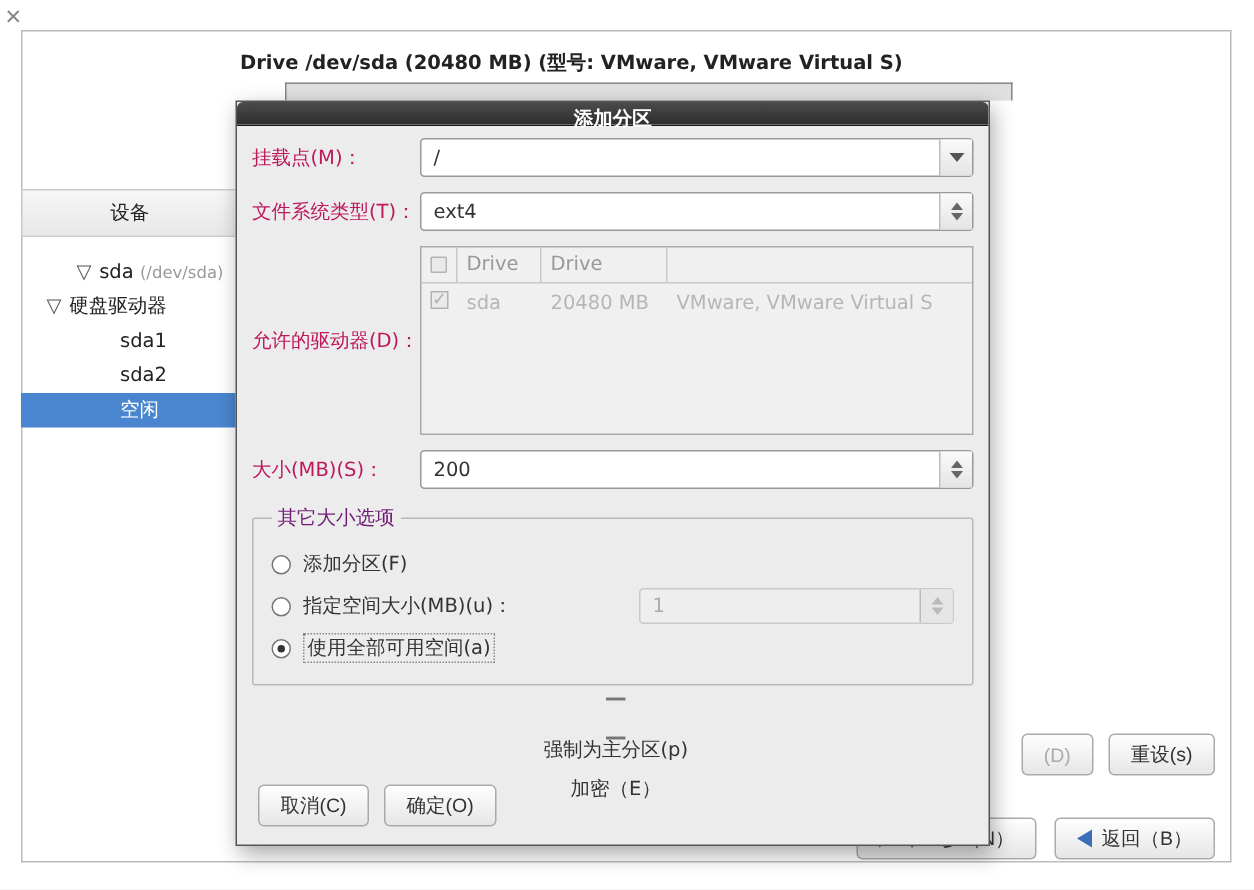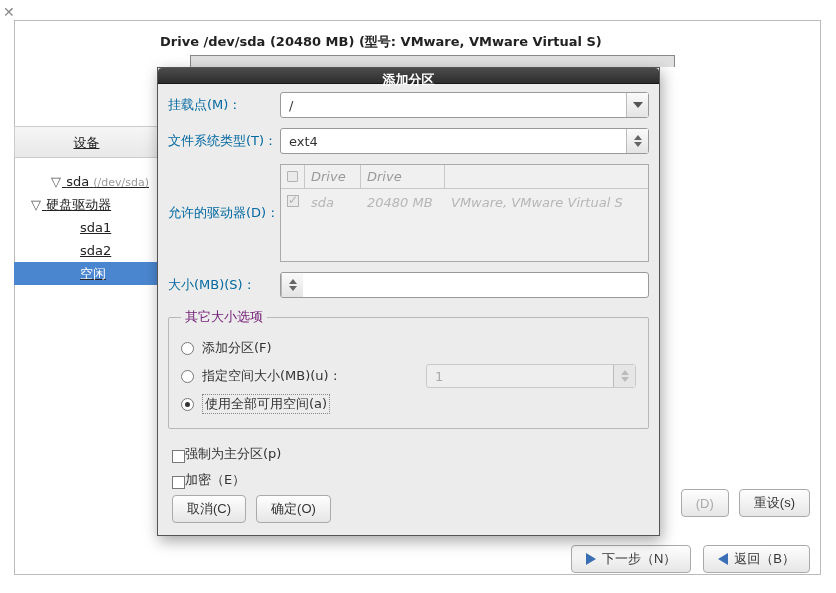--- a/index.html
+++ b/index.html
@@ -44,21 +44,20 @@
       border: 1px solid #888;
       border-bottom: none;
       background: #e0e0e0;
     }
     
     .tree-panel {
       position: absolute;
       left: 14px; top: 126px;
       width: 145px;
       height: 370px;
-      text-decoration: underline;
     }
     .tree-header {
       height: 32px;
       line-height: 32px;
       text-align: center;
       font-size: 13px;
       border: 1px solid #ccc;
       background: linear-gradient(#f6f6f6,#e8e8e8);
     }
     .tree-body {
@@ -152,21 +151,21 @@
       padding: 8px 10px 10px 10px;
     }
     .field-row {
       display: flex;
       align-items: center;
       margin-bottom: 10px;
     }
     .field-label {
       width: 112px;
       font-size: 13px;
-      color: #0369a1;
+      color: #be185d;
     }
     .field-control {
       flex: 1;
     }
     .combo, .spin {
       width: 100%;
       height: 26px;
       border: 1px solid #999;
       border-radius: 3px;
       background: #fff;
@@ -199,24 +198,23 @@
     .spin-up, .spin-down {
       width:0;height:0;
       border-left:4px solid transparent;
       border-right:4px solid transparent;
     }
     .spin-up { border-bottom:5px solid #666; margin-bottom:2px; }
     .spin-down { border-top:5px solid #666; }
 
     .drive-table {
       flex: 1;
-      height: 98px;
+      height: 126px;
       border: 1px solid #aaa;
       background: #f0f0f0;
-      font-style: italic;
     }
     .dt-header {
       display:flex; height: 24px; align-items:center;
       border-bottom: 1px solid #c8c8c8;
       color: #999; font-size: 13px;
     }
     .dt-header > div { border-right: 1px solid #c8c8c8; padding: 0 6px; height:100%; display:flex; align-items:center; }
     .dt-h-cb { width: 24px; justify-content:center; }
     .dt-h-drive { width: 56px; }
     .dt-h-size { width: 84px; }
@@ -276,22 +274,23 @@
       width: 210px; height:24px;
       border:1px solid #c9c9c9; border-radius:3px;
       background:#eee; color:#aaa;
       display:flex; align-items:center;
       margin-left: auto;
     }
     .disabled-spin .spin-text { color:#aaa; }
     .disabled-spin .spin-btns { background:#e6e6e6; }
 
     .check-row {
-      display:flex; align-items:flex-end; gap:0; height:26px; font-size:13px; color:#333;
+      display:flex; align-items:center; gap:24px; height:26px; font-size:13px; color:#333;
       padding-left: 4px;
+      flex-direction: column;
     }
     .checkbox {
       width:13px; height:13px; border:1px solid #777; background:#fff;
     }
 
     .dlg-buttons {
       display:flex; gap:10px; justify-content:flex-start;
       padding: 6px 4px 2px 4px;
     }
   </style>
@@ -385,20 +384,21 @@
           <div class="dt-r-size">20480 MB</div>
           <div class="dt-r-model">VMware, VMware Virtual S</div>
         </div>
       </div>
     </div>
 
     <div class="field-row">
       <div class="field-label">大小(MB)(S)：</div>
       <div class="field-control">
         <div class="spin">
+          <div class="spin-text">200</div>
           <div class="spin-btns">
             <div class="spin-up"></div>
               <div class="spin-down"></div>
           </div>
         </div>
       </div>
     </div>
 
     <fieldset>
       <legend>其它大小选项</legend>

